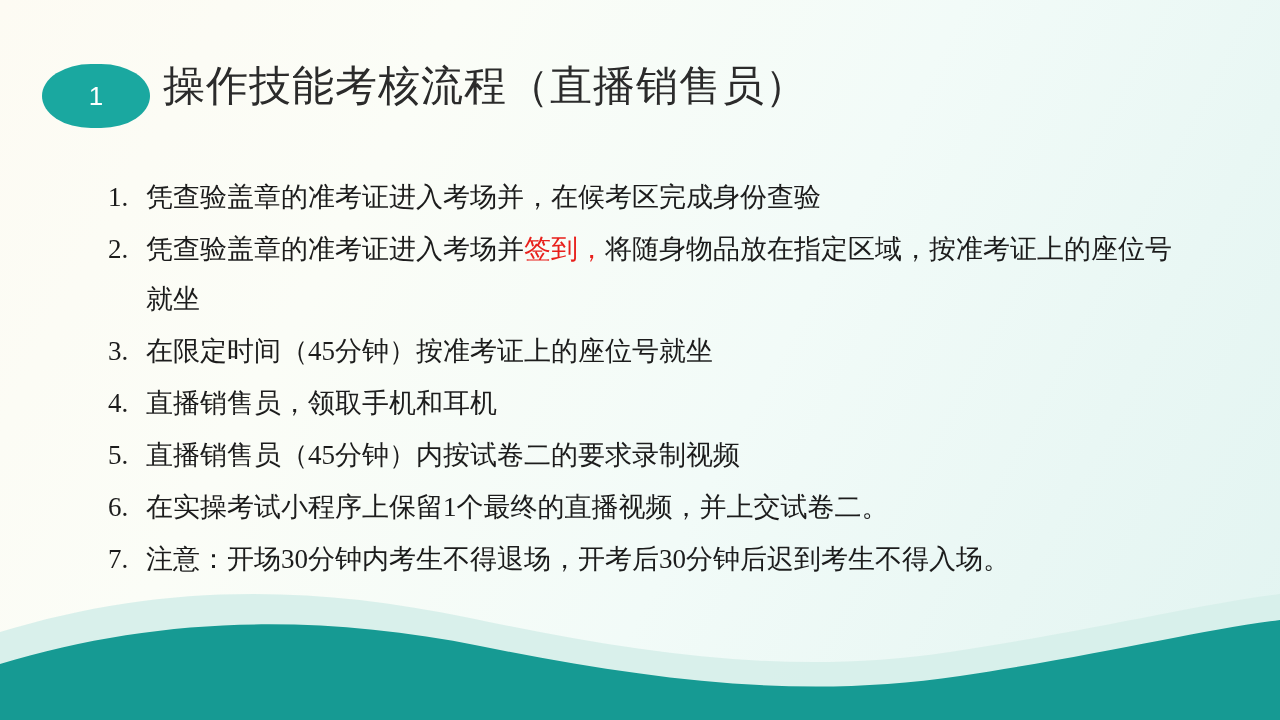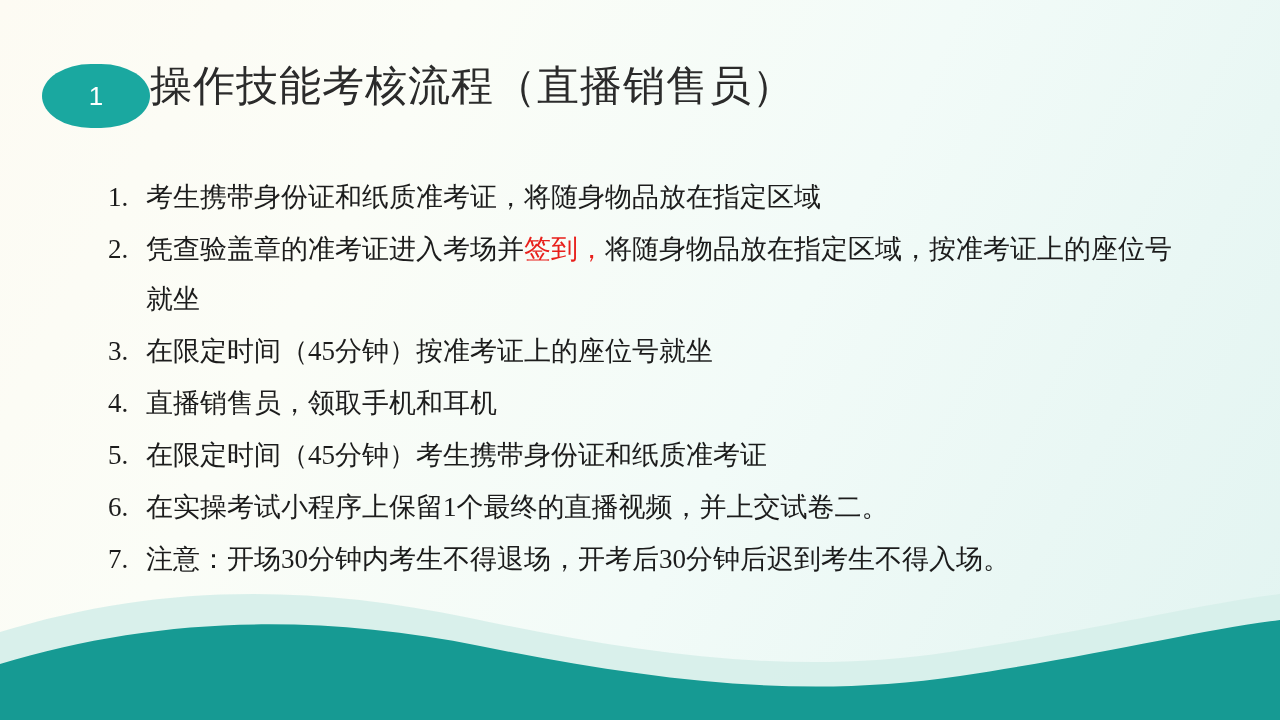--- a/index.html
+++ b/index.html
@@ -62,21 +62,21 @@
     width: 108px;
     height: 64px;
     line-height: 64px;
     text-align: center;
     color: #ffffff;
     font-size: 26px;
     font-family: "Liberation Sans", sans-serif;
   }
   .title {
     position: absolute;
-    left: 150px;
+    left: 163px;
     top: 28px;
     font-size: 42px;
     color: #2b2b2b;
     letter-spacing: 1px;
     white-space: nowrap;
     font-family: "Liberation Serif", "DejaVu Serif", serif;
   }
 
   
   .content {
@@ -114,37 +114,37 @@
   <div class="header">
     <div class="badge">
       <div class="badge-num">1</div>
     </div>
     <div class="title">操作技能考核流程（直播销售员）</div>
   </div>
 
   <div class="content">
       <div class="item">
         <span class="num">1.</span>
-        <span class="txt"><span>考生携带身份证和纸质准考证，将随身物品放在指定区域</span></span>
+        <span class="txt"><span>凭查验盖章的准考证进入考场并，在候考区完成身份查验</span></span>
       </div>
       <div class="item">
         <span class="num">2.</span>
         <span class="txt"><span>凭查验盖章的准考证进入考场并</span><span class="hl" style="color: rgb(232, 32, 28);">签到，</span><span>将随身物品放在指定区域，按准考证上的座位号就坐</span></span>
       </div>
       <div class="item">
         <span class="num">3.</span>
         <span class="txt"><span>在限定时间（45分钟）按准考证上的座位号就坐</span></span>
       </div>
       <div class="item">
         <span class="num">4.</span>
         <span class="txt"><span>直播销售员，领取手机和耳机</span></span>
       </div>
       <div class="item">
         <span class="num">5.</span>
-        <span class="txt"><span>在限定时间（45分钟）考生携带身份证和纸质准考证</span></span>
+        <span class="txt"><span>直播销售员（45分钟）内按试卷二的要求录制视频</span></span>
       </div>
       <div class="item">
         <span class="num">6.</span>
         <span class="txt"><span>在实操考试小程序上保留1个最终的直播视频，并上交试卷二。</span></span>
       </div>
       <div class="item">
         <span class="num">7.</span>
         <span class="txt"><span>注意：开场30分钟内考生不得退场，开考后30分钟后迟到考生不得入场。</span></span>
       </div>
     </div>

